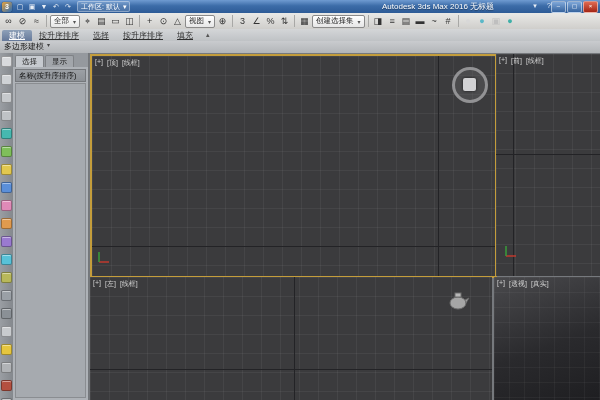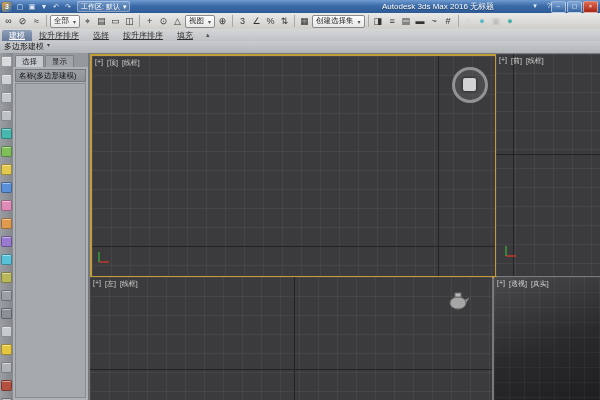--- a/index.html
+++ b/index.html
@@ -250,21 +250,21 @@
         <span class="strip-icon" style="background: rgb(176, 179, 182);"></span>
         <span class="strip-icon" style="background: rgb(180, 80, 64);"></span>
         <span class="strip-icon" style="background: rgb(155, 158, 162);"></span>
       </div>
 
     <div class="explorer">
       <div class="exp-tabs">
         <span class="exp-tab selected">选择</span>
         <span class="exp-tab">显示</span>
       </div>
-      <div class="exp-header">名称(多边形建模)</div>
+      <div class="exp-header">名称(按升序排序)</div>
       <div class="exp-list"></div>
     </div>
 
     <div class="viewports">
 
       <div class="vp vp-wire vp-top">
         <div class="vp-label">
           <span>[+]</span>
           <span>[顶]</span>
           <span>[线框]</span>

